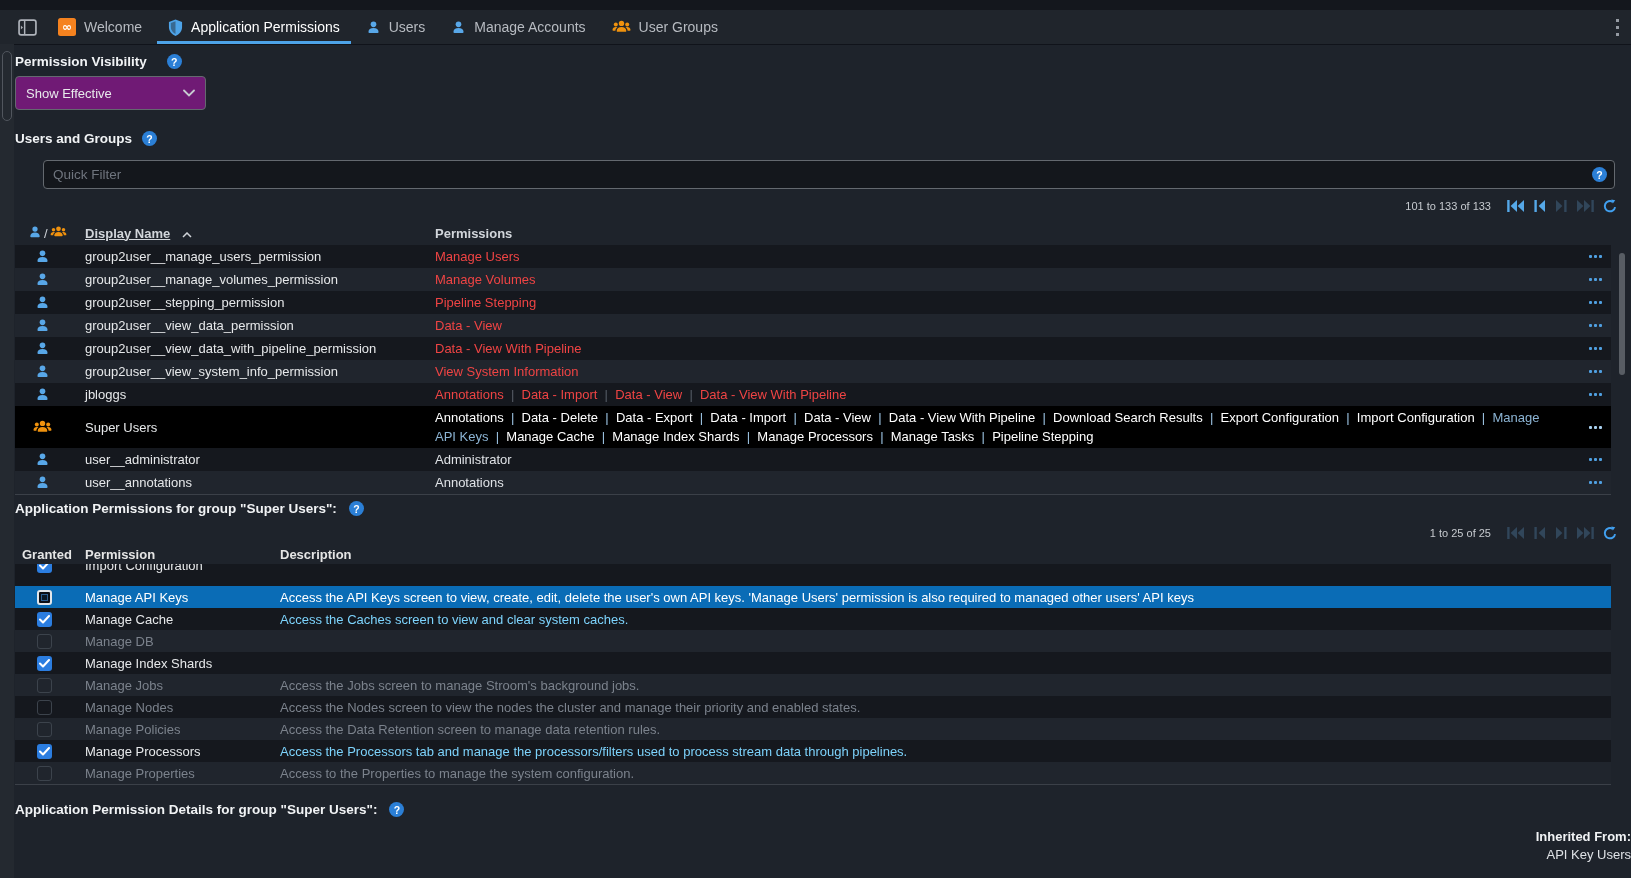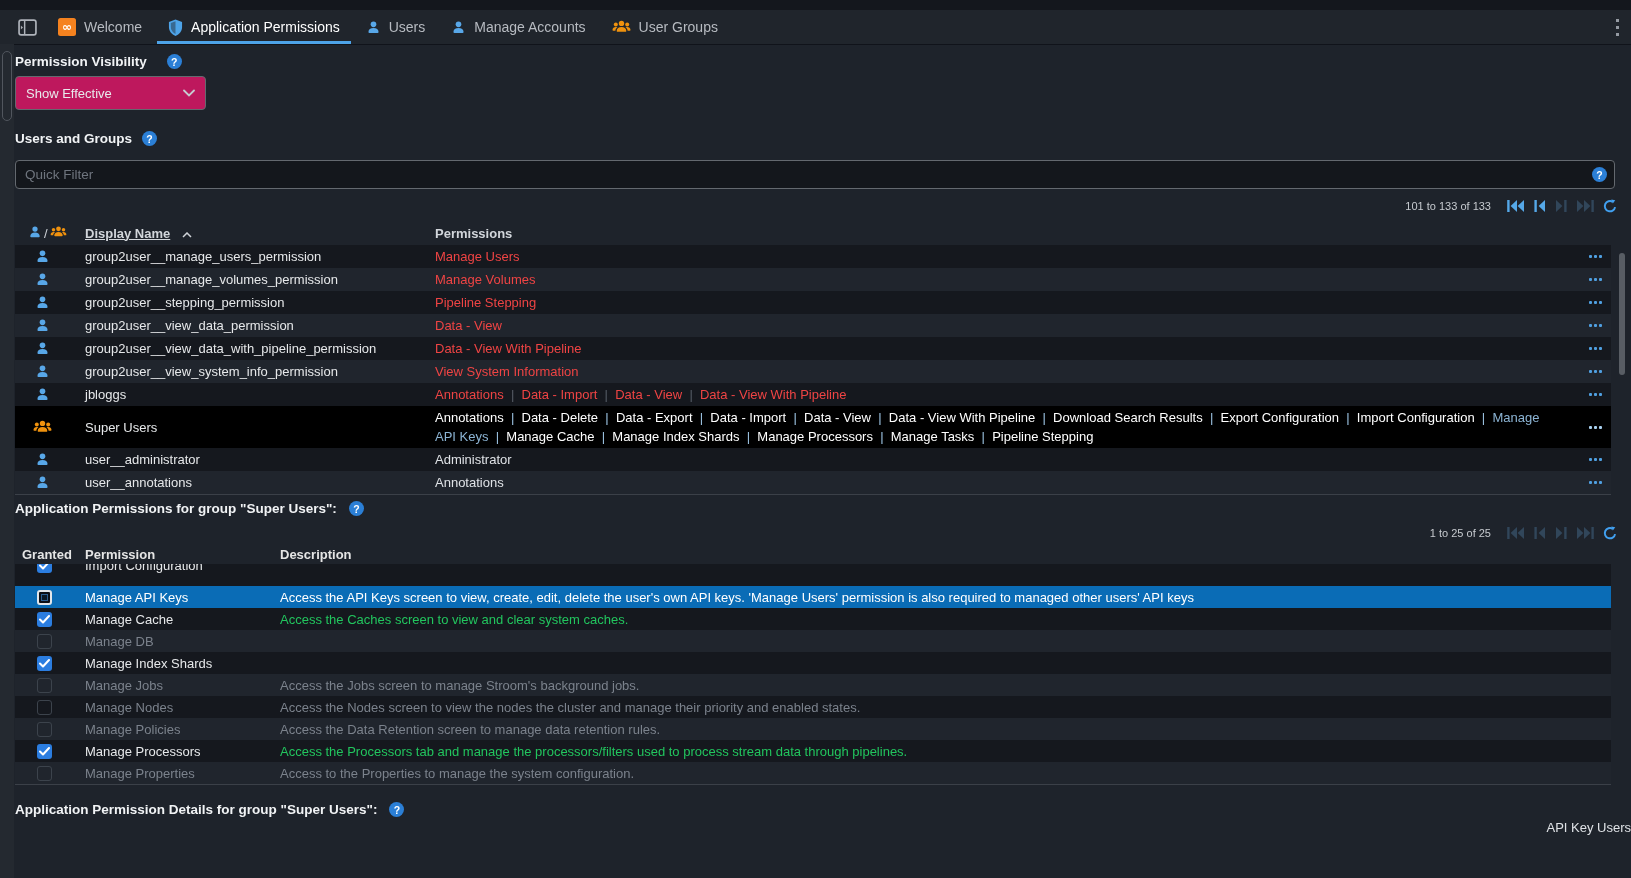--- a/index.html
+++ b/index.html
@@ -23,24 +23,24 @@
   .left-strip{position:absolute;left:0;top:44px;bottom:0;width:14px;background:#242930;}
   .left-strip .handle{width:8px;height:68px;margin:7px auto 0;border:1px solid #51565e;border-radius:5px;}
 
   
   .content{margin-left:15px;position:relative;}
   .flabel{display:flex;align-items:center;gap:10px;font-weight:bold;font-size:13.5px;color:#f1f3f5;}
   .flabel.first{padding-top:9px;gap:20px;}
   .flabel.second{margin-top:21px;}
   .help{width:15px;height:15px;border-radius:50%;background:#2b7fd6;color:#fff;font-weight:bold;
     font-size:10.5px;display:inline-flex;align-items:center;justify-content:center;flex:none;}
-  .select{margin-top:7px;width:191px;height:27px;background:#be185d;border:1px solid #64696f;
+  .select{margin-top:7px;width:191px;height:27px;background:#701a75;border:1px solid #64696f;
     border-radius:4px;display:flex;align-items:center;padding:16px 10px;color:#e8eaec;box-sizing:border-box;}
   .select .chev{margin-left:auto;display:inline-flex;}
-  .qf{position:relative;margin-top:14px;margin-right:16px;}
+  .qf{position:relative;margin-top:14px;margin-right:16px;margin-left:28px;}
   .qf input{width:100%;height:29px;background:#14171c;border:1px solid #64696f;border-radius:4px;
     box-sizing:border-box;color:#e8eaec;padding:0 30px 0 9px;font-size:13.5px;font-family:inherit;outline:none;}
   .qf input::placeholder{color:#6f757e;}
   .qf .help{position:absolute;right:8px;top:7px;}
 
   
   .pgrow{display:flex;align-items:center;justify-content:flex-end;gap:7px;height:22px;
     margin:6px 13px 0 0;color:#c6cacf;font-size:11px;}
   .pgrow .ptext{margin-right:8px;}
   .pg{display:inline-flex;align-items:center;}
@@ -89,21 +89,21 @@
   .lrow.selected{background:#0a6cb6;}
   .lrow.clipped{height:13px;overflow:hidden;}
   .lrow.clipped .lrow-in{transform:translateY(-10px);}
   .cbwrap{display:flex;padding-left:22px;}
   .cb{width:15px;height:15px;border-radius:3px;box-sizing:border-box;display:flex;align-items:center;justify-content:center;}
   .cb.checked{background:#2b7de0;}
   .cb.unchecked{border:1.5px solid #3c434c;}
   .cb.indeterminate{background:#0c0f15;border:2px solid #e2e6ea;position:relative;}
   .cb.indeterminate::after{content:"";position:absolute;inset:2px;background:#0a1724;border:1.5px solid #2b5d8f;}
   .lrow .pname{color:#e6e8ea;}
-  .lrow .pdesc{color:#22c55e;padding-right:10px;}
+  .lrow .pdesc{color:#7dd3fc;padding-right:10px;}
   .lrow.ungranted .pname,.lrow.ungranted .pdesc{color:#7b828c;}
   .lrow.selected .pname,.lrow.selected .pdesc{color:#fff;}
 
   .details{margin-top:11px;text-align:right;}
   .details .ih-label{font-weight:bold;color:#f1f3f5;margin-top:12px;}
   .details .ih-value{margin-top:3px;color:#dfe2e6;}
 </style>
 </head>
 <body>
 
@@ -600,17 +600,18 @@
             </div>
           </div>
         </div>
     </div>
 
     <div class="details">
       <div class="stitle">
         <span>Application Permission Details for group "Super Users":</span>
         <span class="help">?</span>
       </div>
+      <div class="ih-label">Inherited From:</div>
       <div class="ih-value">API Key Users</div>
     </div>
 
   </div>
 </div>
 
 </body></html>

